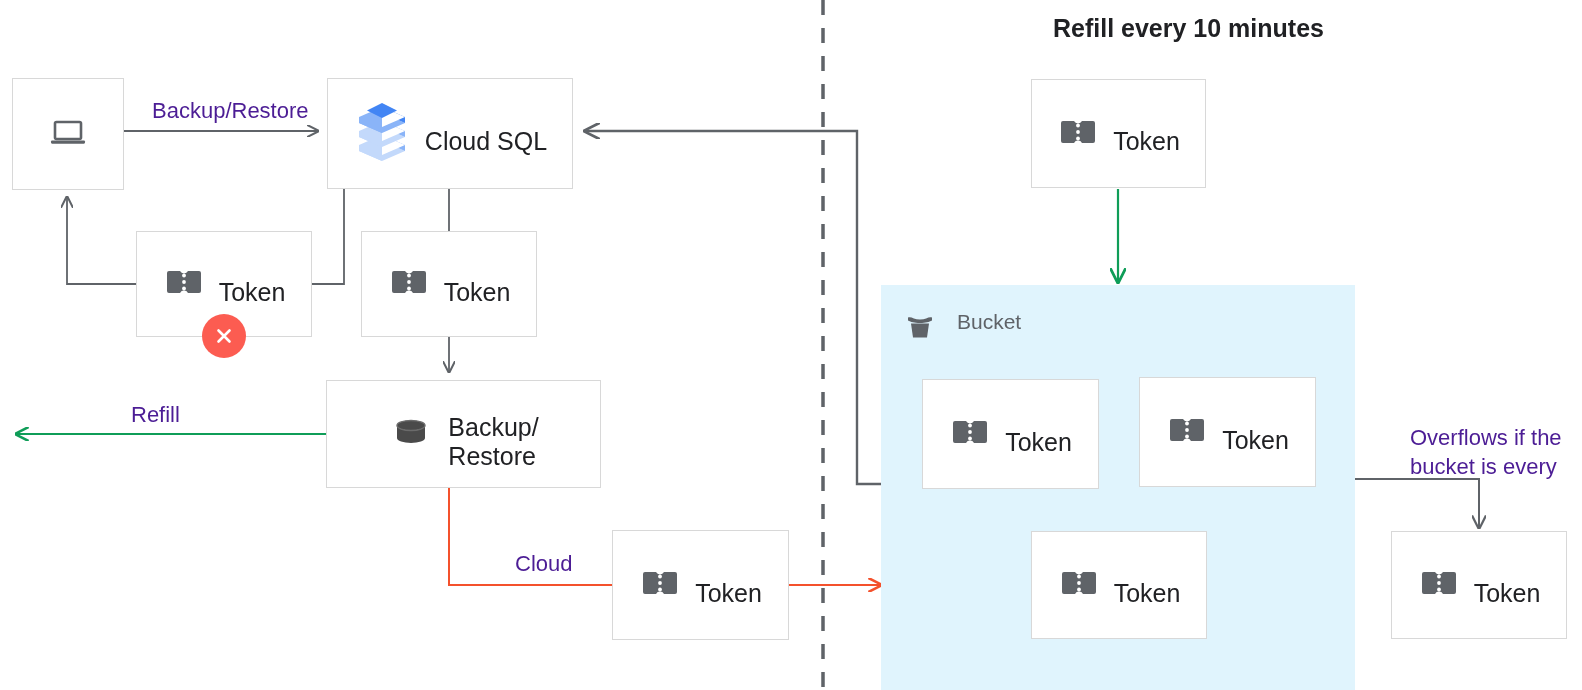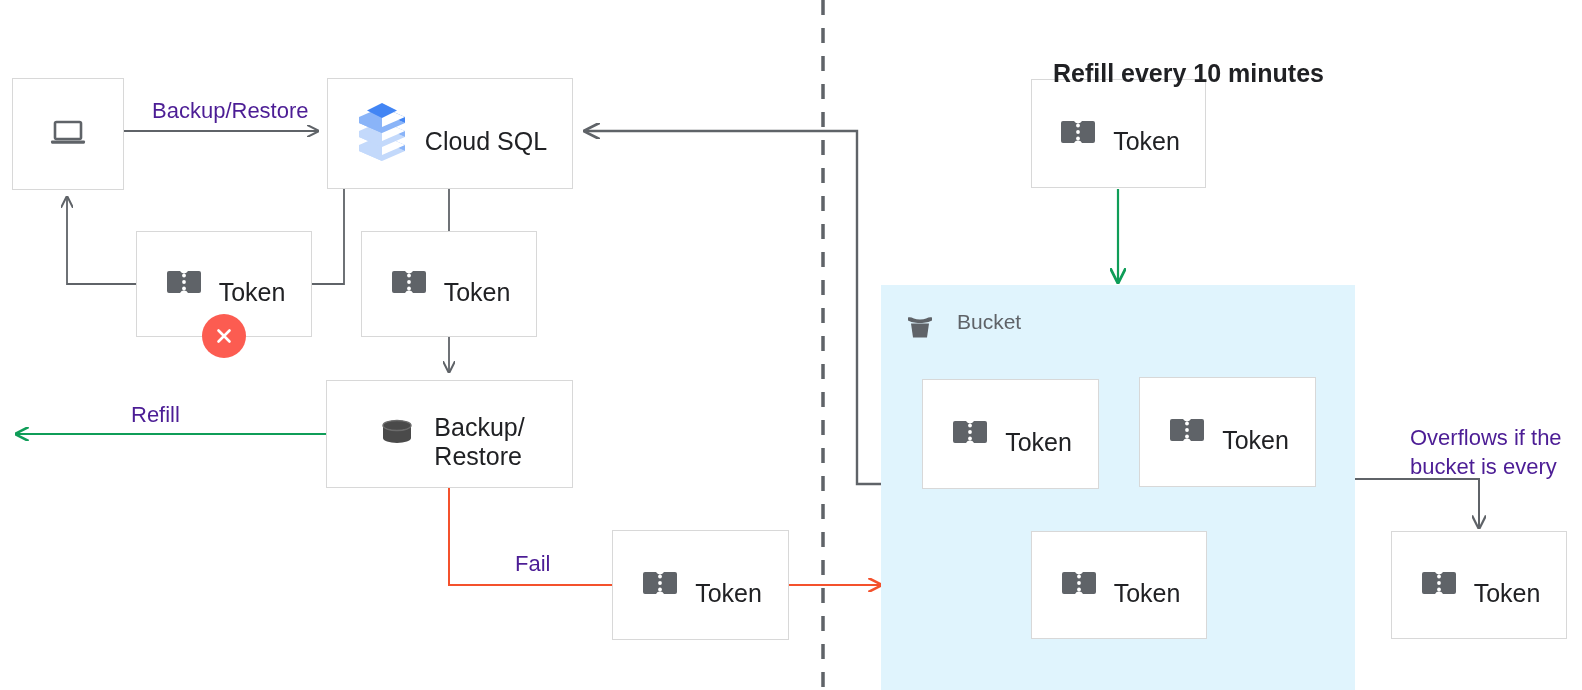--- a/index.html
+++ b/index.html
@@ -57,21 +57,20 @@
     color: #4c1d95;
     white-space: pre-line;
     line-height: 1.3;
   }
   .title {
     position: absolute;
     font-size: 25px;
     font-weight: bold;
     color: #202124;
     white-space: nowrap;
-    margin-top: 45px;
   }
   .bucket {
     position: absolute;
     background: #e0f4fd;
   }
   .bucket-header {
     position: absolute;
     display: flex;
     align-items: flex-start;
     gap: 20px;
@@ -207,21 +206,21 @@
           <path d="M6 10 h11 a4.5 4.5 0 0 0 8 0 h11 a2 2 0 0 1 2 2 v18 a2 2 0 0 1 -2 2 h-11 a4.5 4.5 0 0 0 -8 0 h-11 a2 2 0 0 1 -2 -2 v-18 a2 2 0 0 1 2 -2 z" fill="#5f6368"></path>
           <circle cx="21" cy="14.5" r="1.9" fill="#ffffff"></circle>
           <circle cx="21" cy="21" r="1.9" fill="#ffffff"></circle>
           <circle cx="21" cy="27.5" r="1.9" fill="#ffffff"></circle>
         </svg>
       </span>
       <span class="node-label">Token</span>
     </div>
   </div>
 
-  <div class="node" style="left:326px; top:380px; width:247px; height:108px;">
+  <div class="node" style="left:326px; top:380px; width:275px; height:108px;">
     <div class="node-inner">
       <span class="icon">
         <svg width="46" height="46" viewBox="0 0 46 46">
           <ellipse cx="23" cy="16.5" rx="14" ry="5" fill="#4a4a4a"></ellipse>
           <path d="M9 16.5 L9 29 a14 5 0 0 0 28 0 L37 16.5 a14 5 0 0 1 -28 0 z" fill="#4a4a4a"></path>
           <ellipse cx="23" cy="16.5" rx="14" ry="5" fill="none" stroke="#6b6b6b" stroke-width="1.4"></ellipse>
         </svg>
       </span>
       <span class="node-label">Backup/
 Restore</span>
@@ -311,18 +310,18 @@
       <span class="node-label">Token</span>
     </div>
   </div>
 
   <div class="title" style="left:1053px; top:14px;">Refill every 10 minutes</div>
 
   <div class="edge-label" style="left:152px; top:97px;">Backup/Restore</div>
 
   <div class="edge-label" style="left:131px; top:401px;">Refill</div>
 
-  <div class="edge-label" style="left:515px; top:550px;">Fail</div>
+  <div class="edge-label" style="left:515px; top:550px;">Cloud</div>
 
   <div class="edge-label" style="left:1410px; top:424px;">Overflows if the
 bucket is every</div>
 
 </div>
 
 </body></html>

